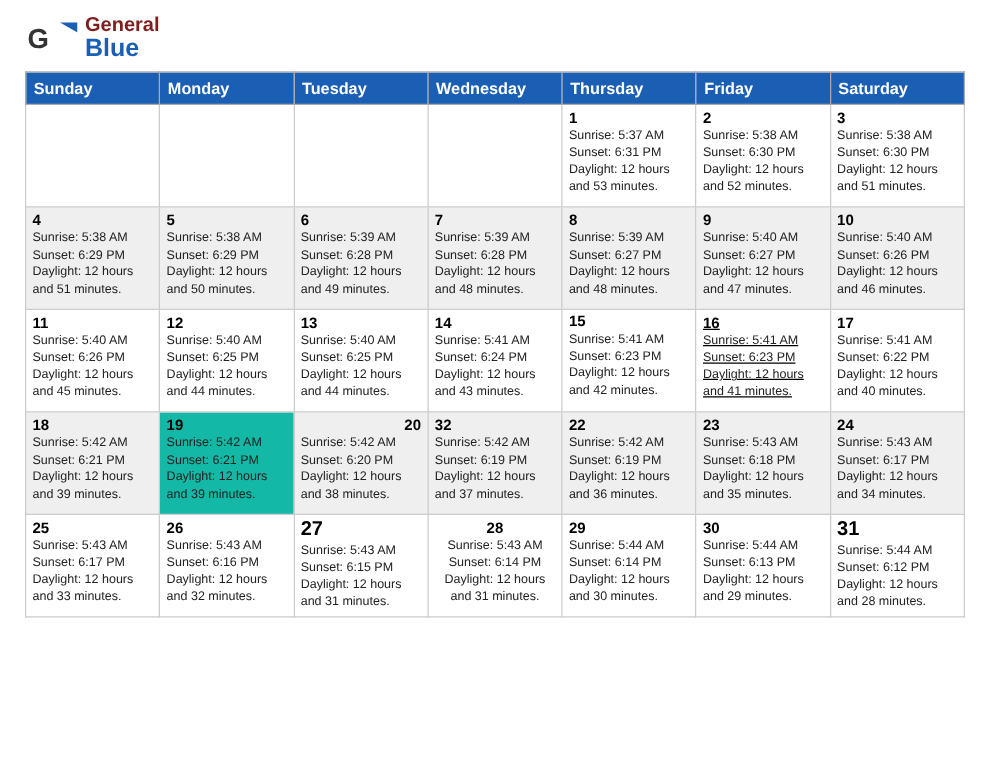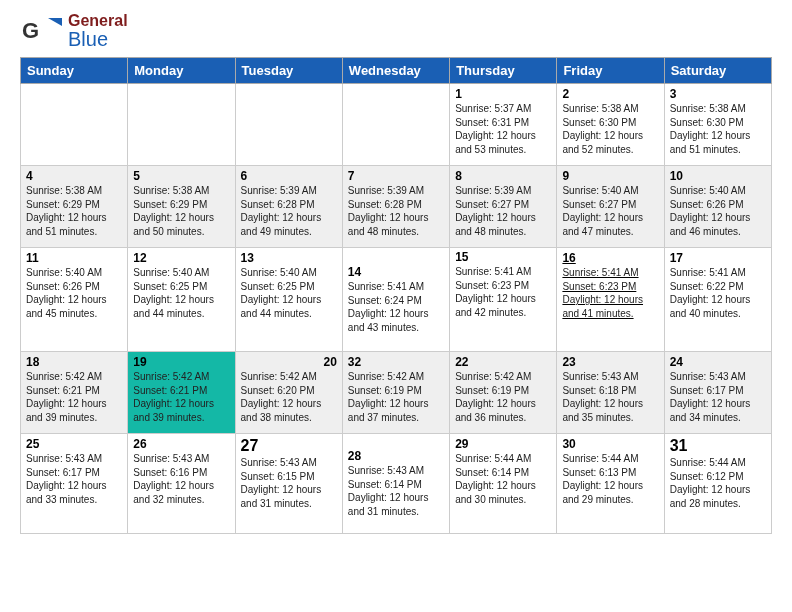--- a/index.html
+++ b/index.html
@@ -13,21 +13,21 @@
   <div style="display:flex; align-items:center; gap:6px;">
     <svg width="42" height="42" viewBox="0 0 42 42">
       <text x="2" y="28" font-size="22" font-weight="bold" fill="#333" font-family="Arial">G</text>
       <polygon points="28,8 42,16 42,8" fill="#1a5fb4"></polygon>
     </svg>
     <div>
       <div style="line-height:1;">
         <span style="font-size:16px; font-weight:bold; color:#7f1d1d;">General</span>
       </div>
       <div style="line-height:1;">
-        <span style="font-size:20px; font-weight:normal; color:#1a5fb4;">Blue</span>
+        <span style="font-size:20px; font-weight:bold; color:#1a5fb4;">Blue</span>
       </div>
     </div>
   </div>
   <div style="text-align:right;">
     <div style="font-size:38px; font-weight:bold; color:#222; line-height:1.1;"></div>
     <div style="font-size:15px; color:#444;"></div>
   </div>
 </div>
 
 <div style="padding: 5px 20px 10px 20px;">
@@ -137,21 +137,21 @@
 Daylight: 12 hours
 and 44 minutes.</div>
           </td>
           <td style="border: 1px solid rgb(204, 204, 204); vertical-align: top; padding: 3px 5px; width: 14.28%; height: 82px;">
             <span style="font-size: 12px; font-weight: bold; display: block; margin-bottom: 1px;">13</span>
             <div style="font-size: 10px; line-height: 1.35; color: rgb(34, 34, 34); white-space: pre-line;">Sunrise: 5:40 AM
 Sunset: 6:25 PM
 Daylight: 12 hours
 and 44 minutes.</div>
           </td>
-          <td style="border: 1px solid rgb(204, 204, 204); vertical-align: top; padding: 17px 5px; width: 14.28%; height: 82px;">
+          <td style="border: 1px solid rgb(204, 204, 204); vertical-align: top; padding: 3px 5px; width: 14.28%; height: 82px;">
             <span style="font-size: 12px; font-weight: bold; display: block; margin-bottom: 1px;">14</span>
             <div style="font-size: 10px; line-height: 1.35; color: rgb(34, 34, 34); white-space: pre-line;">Sunrise: 5:41 AM
 Sunset: 6:24 PM
 Daylight: 12 hours
 and 43 minutes.</div>
           </td>
           <td style="border: 1px solid rgb(204, 204, 204); vertical-align: top; padding: 2px 5px; width: 14.28%; height: 82px;">
             <span style="font-size: 12px; font-weight: bold; display: block; margin-bottom: 1px;">15</span>
             <div style="font-size: 10px; line-height: 1.35; color: rgb(34, 34, 34); white-space: pre-line;">Sunrise: 5:41 AM
 Sunset: 6:23 PM
@@ -239,21 +239,21 @@
 Daylight: 12 hours
 and 32 minutes.</div>
           </td>
           <td style="border: 1px solid rgb(204, 204, 204); vertical-align: top; padding: 3px 5px; width: 14.28%; height: 82px;">
             <span style="font-size: 16px; font-weight: bold; display: block; margin-bottom: 1px;">27</span>
             <div style="font-size: 10px; line-height: 1.35; color: rgb(34, 34, 34); white-space: pre-line;">Sunrise: 5:43 AM
 Sunset: 6:15 PM
 Daylight: 12 hours
 and 31 minutes.</div>
           </td>
-          <td style="border: 1px solid rgb(204, 204, 204); vertical-align: top; padding: 15px 5px; width: 14.28%; height: 82px;">
+          <td style="border: 1px solid rgb(204, 204, 204); vertical-align: top; padding: 3px 5px; width: 14.28%; height: 82px; text-align: center;">
             <span style="font-size: 12px; font-weight: bold; display: block; margin-bottom: 1px;">28</span>
             <div style="font-size: 10px; line-height: 1.35; color: rgb(34, 34, 34); white-space: pre-line;">Sunrise: 5:43 AM
 Sunset: 6:14 PM
 Daylight: 12 hours
 and 31 minutes.</div>
           </td>
           <td style="border: 1px solid rgb(204, 204, 204); vertical-align: top; padding: 3px 5px; width: 14.28%; height: 82px;">
             <span style="font-size: 12px; font-weight: bold; display: block; margin-bottom: 1px;">29</span>
             <div style="font-size: 10px; line-height: 1.35; color: rgb(34, 34, 34); white-space: pre-line;">Sunrise: 5:44 AM
 Sunset: 6:14 PM

